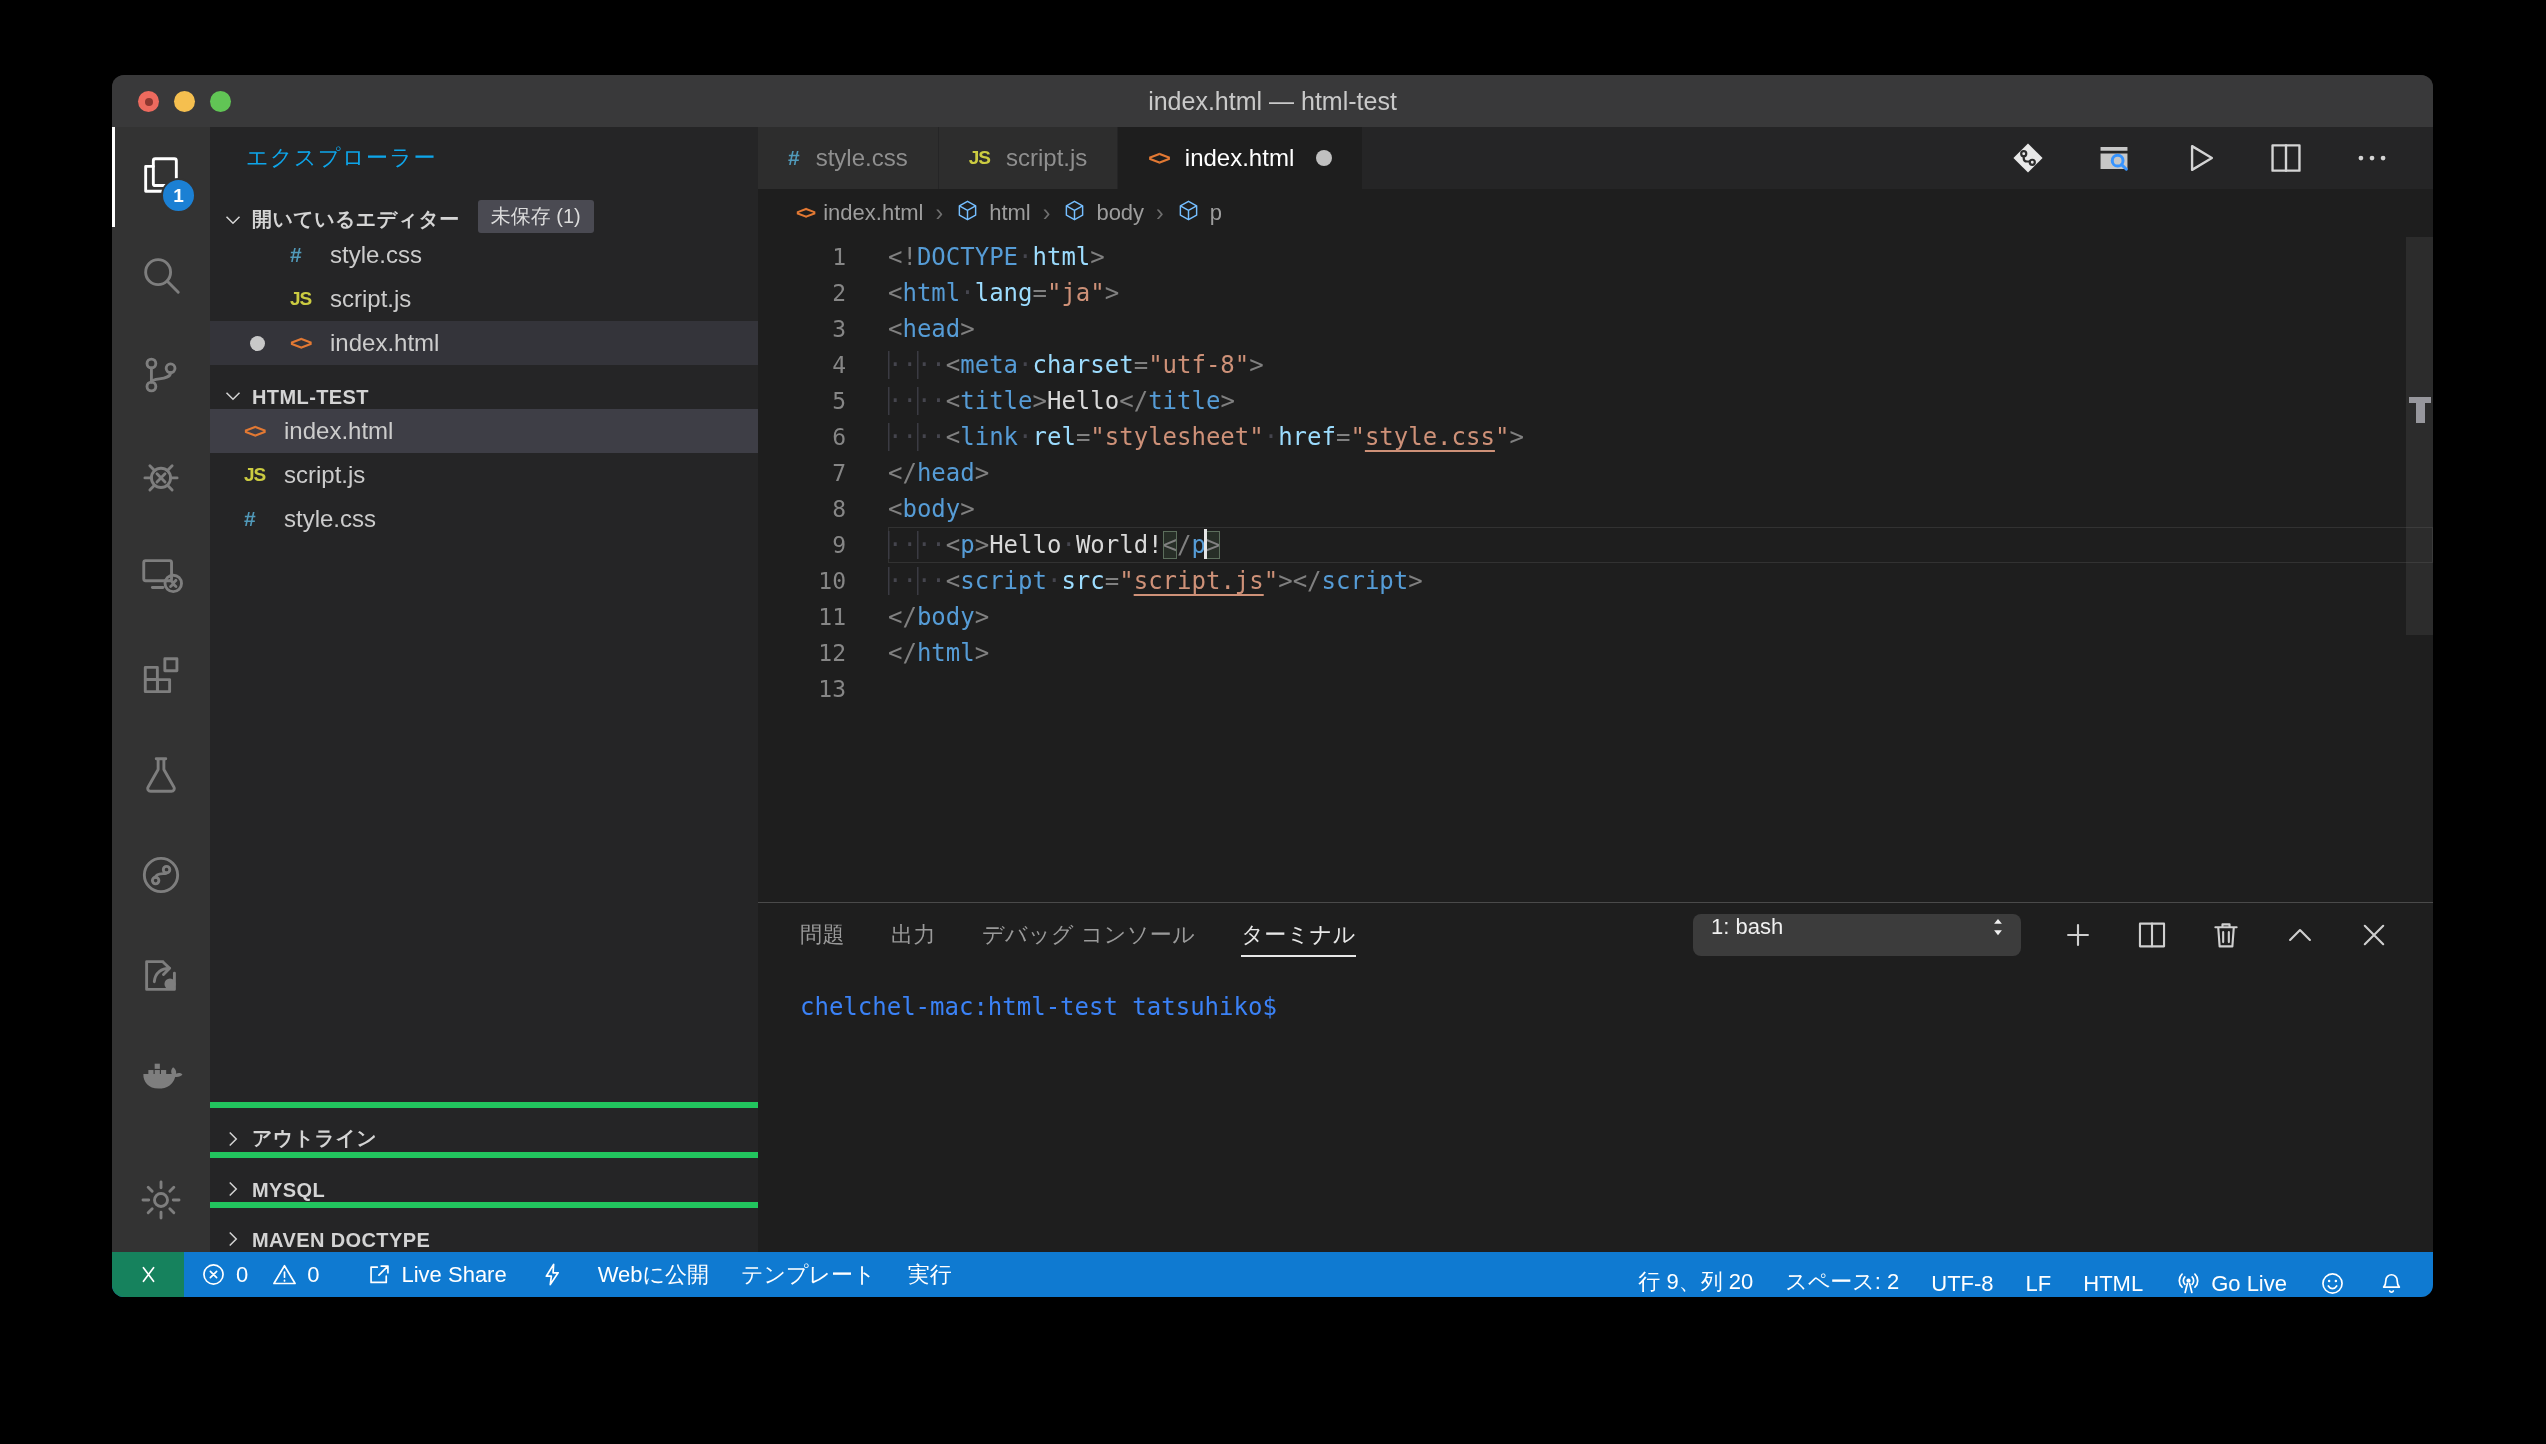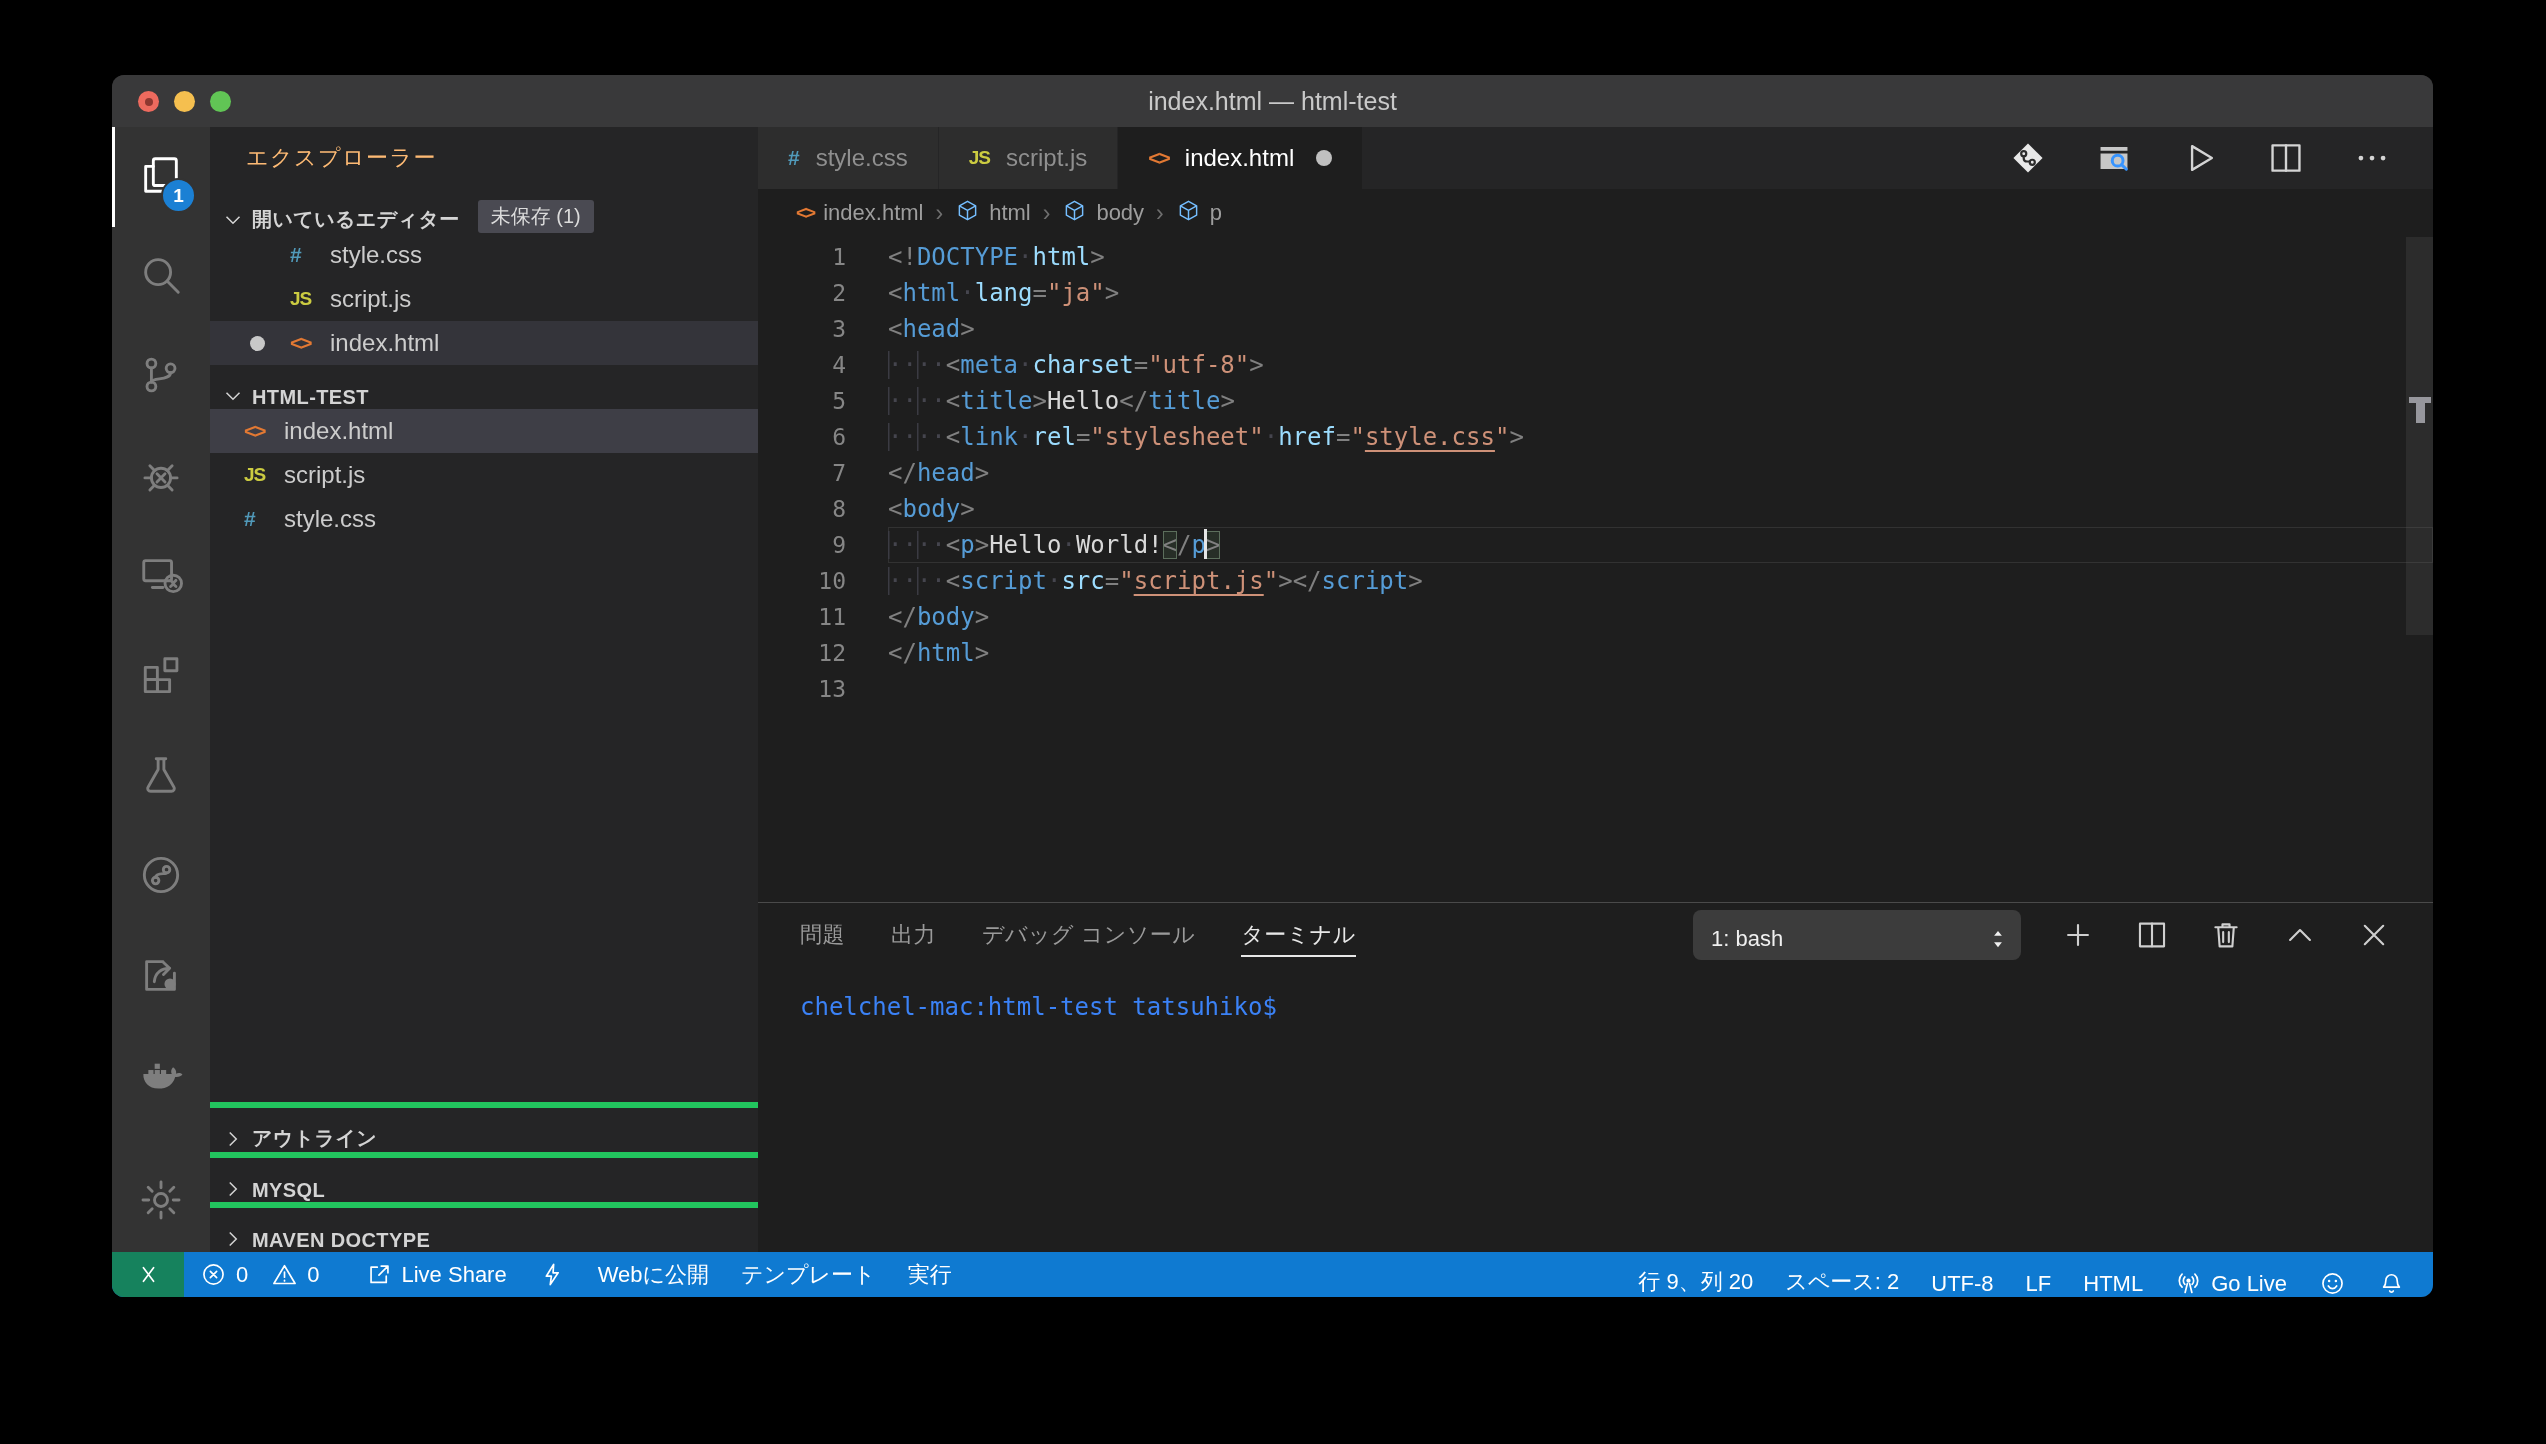--- a/index.html
+++ b/index.html
@@ -19,21 +19,21 @@
   .main-row{flex:1;display:flex;min-height:0}
   .activitybar{width:98px;background:#333333;display:flex;flex-direction:column;align-items:center;flex:none}
   .ab-item{width:98px;height:100px;display:flex;align-items:center;justify-content:center;color:#7e7e7e;position:relative;cursor:pointer}
   .ab-item.active{color:#ffffff;box-shadow:inset 3px 0 0 #ffffff}
   .ab-item svg{width:46px;height:46px;fill:none;stroke:currentColor;stroke-width:1.5;stroke-linecap:round;stroke-linejoin:round}
   .ab-badge{position:absolute;right:14px;bottom:14px;background:#1b80d4;color:#fff;font-size:19px;min-width:31px;height:31px;
             border-radius:50%;display:flex;align-items:center;justify-content:center;font-weight:bold;border:2px solid #333}
   .ab-spacer{flex:1}
   
   .sidebar{width:548px;background:#252526;display:flex;flex-direction:column;flex:none;color:#cccccc;overflow:hidden}
-  .sb-title{height:62px;display:flex;align-items:center;padding-left:36px;color:#fdba74;font-size:22px;letter-spacing:1.5px;flex:none}
+  .sb-title{height:62px;display:flex;align-items:center;padding-left:36px;color:#0ea5e9;font-size:22px;letter-spacing:1.5px;flex:none}
   .section-header{height:44px;display:flex;align-items:flex-end;padding-left:10px;font-weight:bold;font-size:20px;color:#d4d4d4;flex:none;cursor:pointer}
   .section-header .icon{display:flex}
   .section-header svg{width:26px;height:26px;fill:none;stroke:currentColor;stroke-width:1.4}
   .sh-label{margin-left:6px;letter-spacing:.4px}
   .unsaved-badge{margin-left:18px;background:#4a4a52;color:#dcdcdc;font-size:20px;font-weight:normal;padding:3px 13px;border-radius:3px}
   .file-row{height:44px;display:flex;align-items:center;font-size:24px;color:#cccccc;cursor:pointer;flex:none}
   .file-row.oe{padding-left:40px}
   .file-row.tree{padding-left:34px}
   .dot-slot{width:40px;display:flex;align-items:center;flex:none}
   .dirty-dot{width:15px;height:15px;border-radius:50%;background:#c8c8c8}
@@ -80,22 +80,22 @@
   .t-mark .t-v{position:absolute;top:6px;left:7px;width:9px;height:20px;background:#97979d}
   
   .panel{height:349px;flex:none;border-top:1px solid rgba(128,128,128,.45);display:flex;flex-direction:column;background:#1e1e1e}
   .panel-tabs{height:64px;display:flex;align-items:center;padding:0 42px;gap:32px;font-size:22px;color:#9a9a9a;flex:none}
   .ptab{height:100%;display:flex;align-items:center;position:relative;cursor:pointer;letter-spacing:.5px}
   .ptab.active{color:#e7e7e7}
   .ptab.active::after{content:"";position:absolute;bottom:10px;left:0;right:0;height:2.5px;background:#e7e7e7}
   .panel-controls{margin-left:auto;display:flex;align-items:center;gap:40px;color:#cfcfcf}
   .panel-controls .icon{display:flex;cursor:pointer}
   .panel-controls svg{width:34px;height:34px;fill:none;stroke:currentColor;stroke-width:1.5;stroke-linecap:round;stroke-linejoin:round}
-  .term-select{width:300px;height:42px;background:#3c3c3c;border-radius:8px;display:flex;align-items:center;
-               padding:8px 10px 0 18px;font-size:22px;color:#f0f0f0;cursor:pointer}
+  .term-select{width:300px;height:42px;background:#3c3c3c;border-radius:8px;display:flex;align-items:flex-start;
+               padding:0 10px 0 18px;font-size:22px;color:#f0f0f0;cursor:pointer}
   .term-select .stepper{margin-left:auto;display:flex}
   .term-select svg{width:26px;height:26px}
   .terminal-body{flex:1;padding:26px 0 0 42px;font-family:"DejaVu Sans Mono","Liberation Mono",monospace;
                  font-size:24px;color:#3b82f6}
   
   .statusbar{height:45px;background:#0f7ad1;display:flex;align-items:stretch;color:#ffffff;font-size:22px;flex:none}
   .sb-item{display:flex;align-items:center;gap:9px;padding:0 16px;cursor:pointer;white-space:nowrap}
   .sb-item .icon{display:flex}
   .sb-item svg{width:27px;height:27px;fill:none;stroke:currentColor;stroke-width:1.5;stroke-linecap:round;stroke-linejoin:round}
   .sb-remote{background:#16825d;width:72px;justify-content:center;padding:0}

